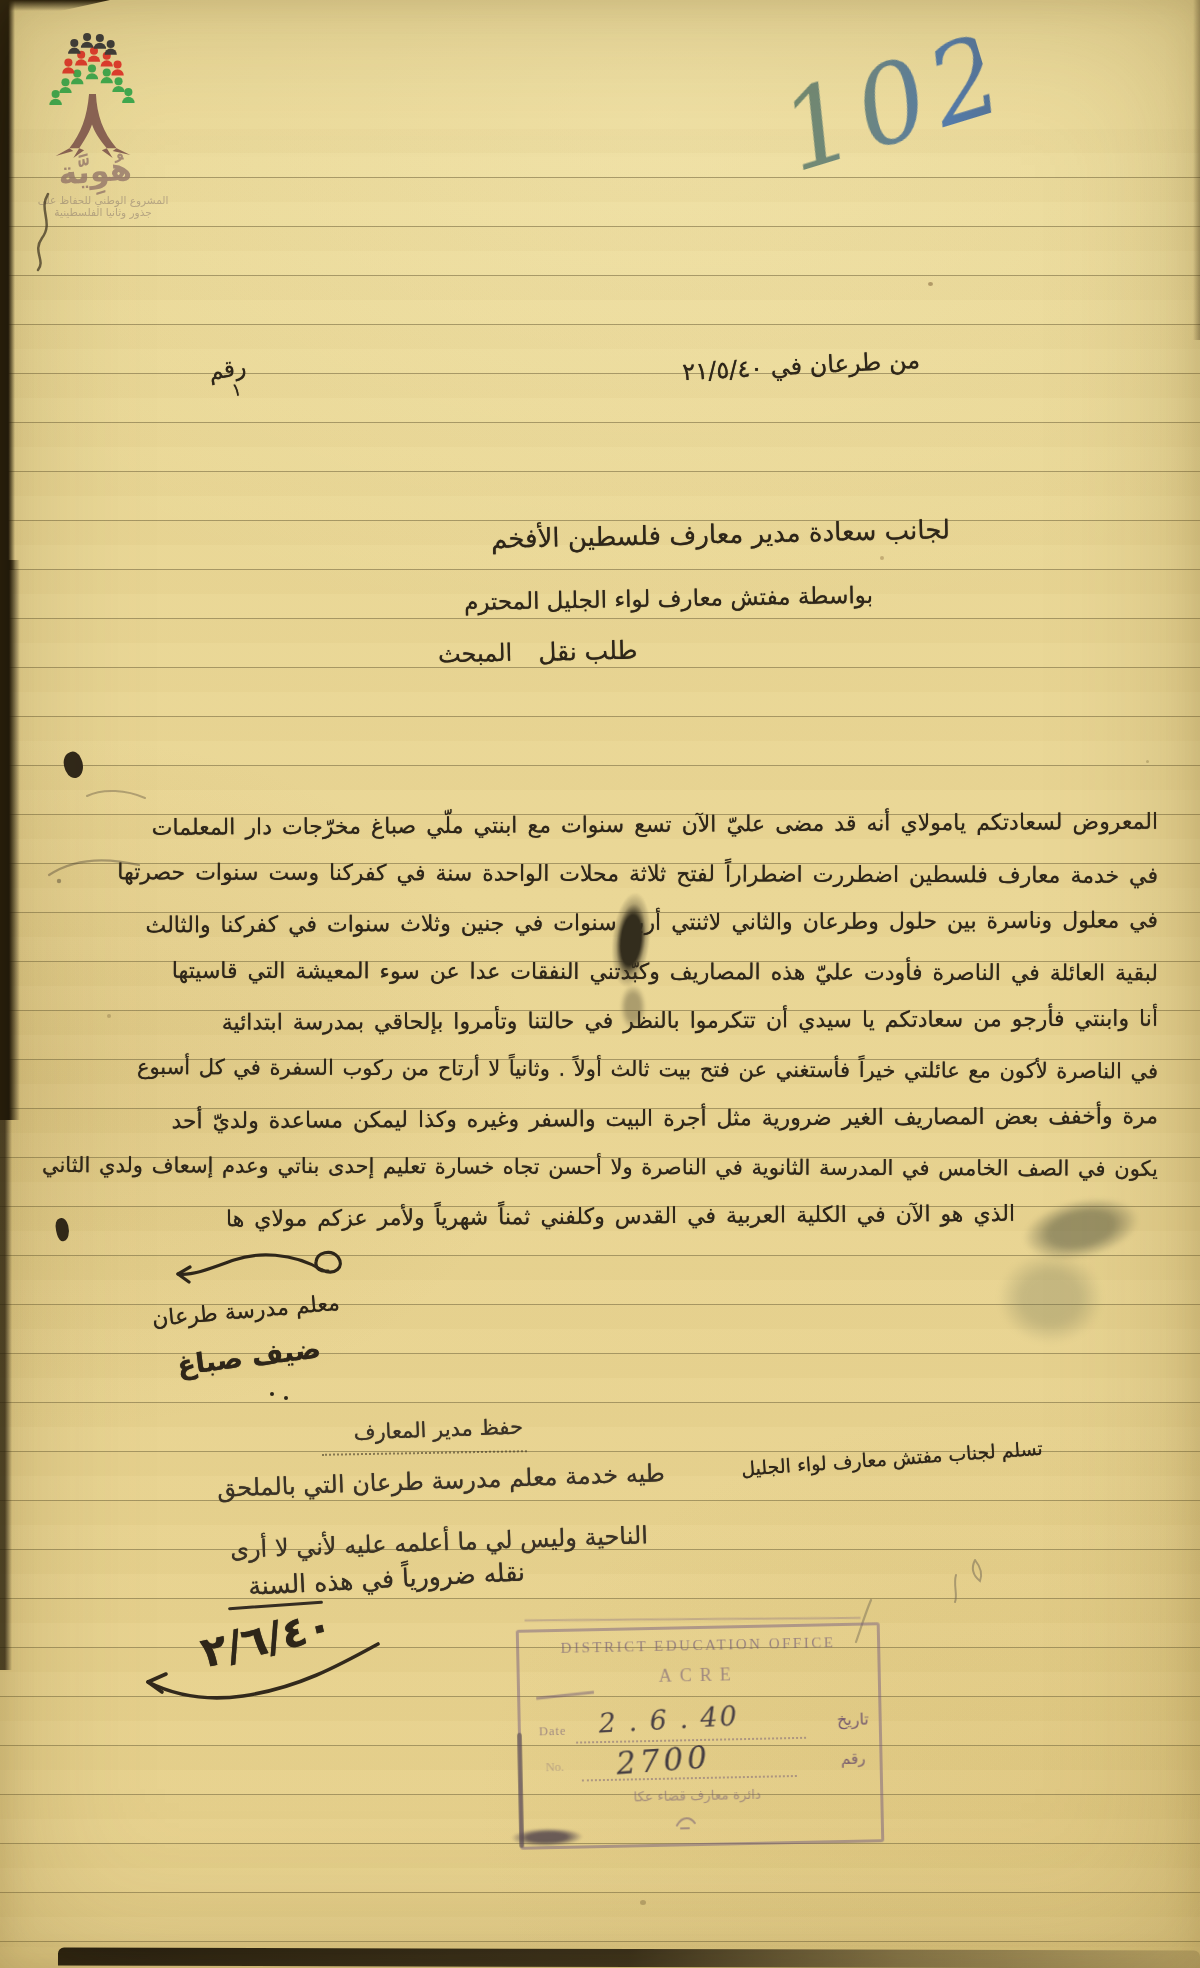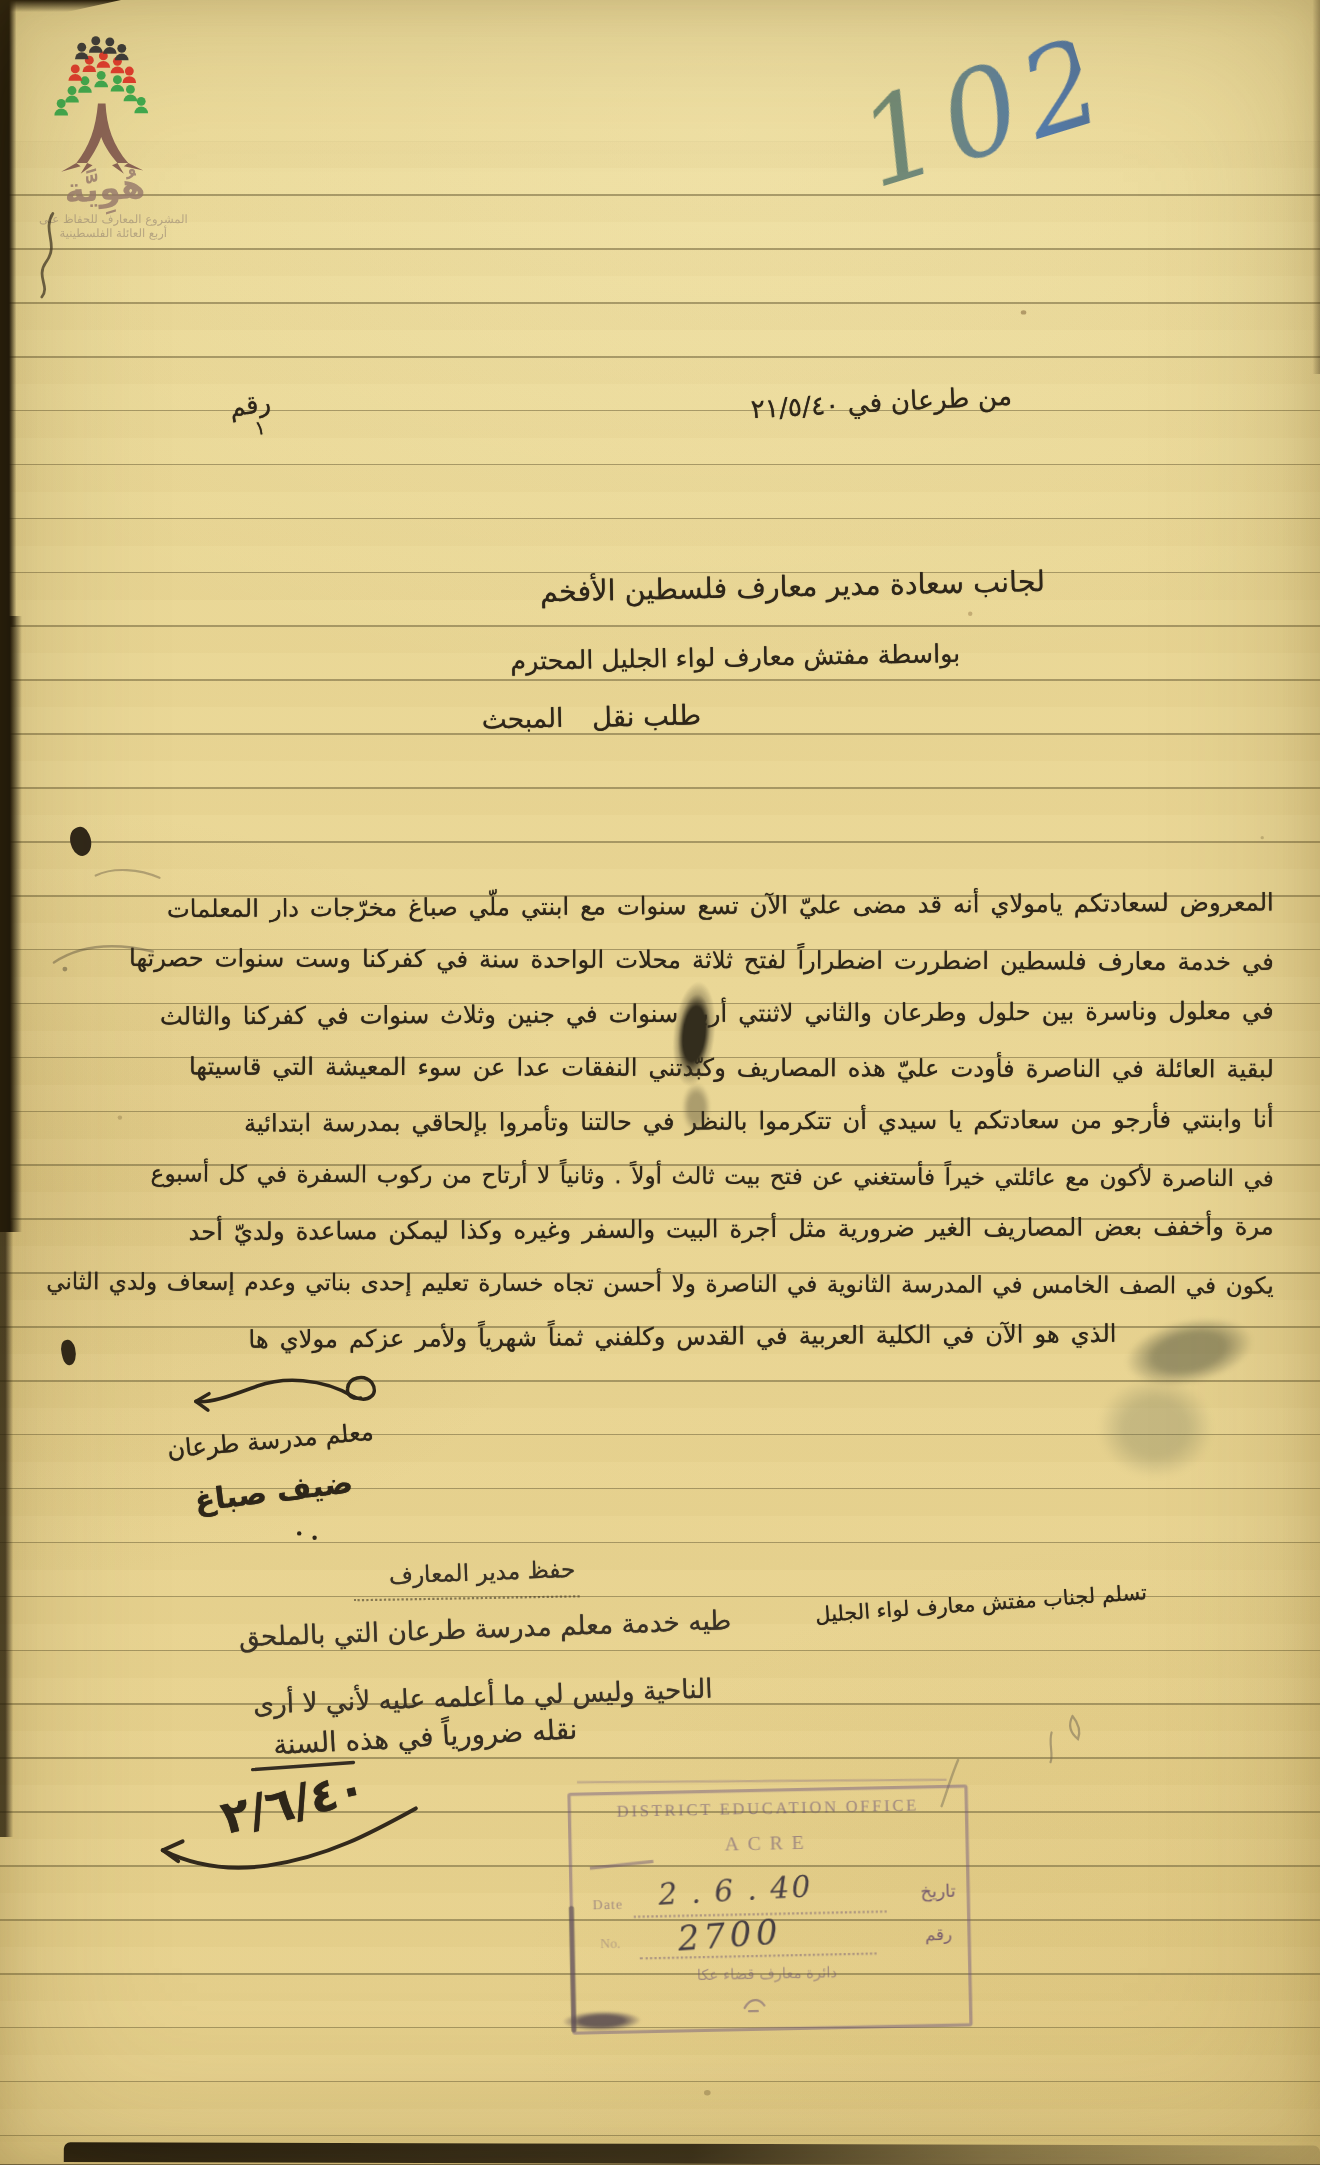--- a/index.html
+++ b/index.html
@@ -72,22 +72,22 @@
             <use href="#prs" x="71" y="30"></use>
         </g>
         <g fill="#3a3a3a">
           <use href="#prs" x="27" y="8"></use>
             <use href="#prs" x="40" y="2"></use>
             <use href="#prs" x="53" y="3"></use>
             <use href="#prs" x="64" y="9"></use>
         </g>
       </svg>
       <div style="width:130px;text-align:center;font-size:32px;font-weight:bold;color:#96786c;opacity:.8;transform:rotate(-4deg);margin-top:-6px;">هُوِيَّة</div>
-      <div style="width:146px;text-align:center;font-size:10.5px;color:#b7a683;direction:rtl;margin-top:4px;">المشروع المعارف للحفاظ على</div>
-      <div style="width:146px;text-align:center;font-size:10.5px;color:#b7a683;direction:rtl;">أربع العائلة الفلسطينية</div>
+      <div style="width:146px;text-align:center;font-size:10.5px;color:#b7a683;direction:rtl;margin-top:4px;">المشروع الوطني للحفاظ على</div>
+      <div style="width:146px;text-align:center;font-size:10.5px;color:#b7a683;direction:rtl;">جذور وثانيا الفلسطينية</div>
     </div>
 
     <div class="abs cursive" style="left:788px;top:42px;width:210px;height:175px;font-size:108px;letter-spacing:8px;
                 transform:rotate(-17deg);color:#4a708c;
                 background:linear-gradient(105deg,#647f63 0%,#5d7d7e 38%,#3f6fae 72%,#41628f 100%);
                 -webkit-background-clip:text;background-clip:text;-webkit-text-fill-color:transparent;
                 opacity:.88;filter:blur(.3px);">102</div>
 
     <div class="abs hw" style="left:680px;top:352px;width:240px;font-size:24px;transform:rotate(-3deg);">من طرعان في ٢١/٥/٤٠</div>
     <div class="abs" style="left:210px;top:356px;transform:rotate(-9deg);text-align:center;">

